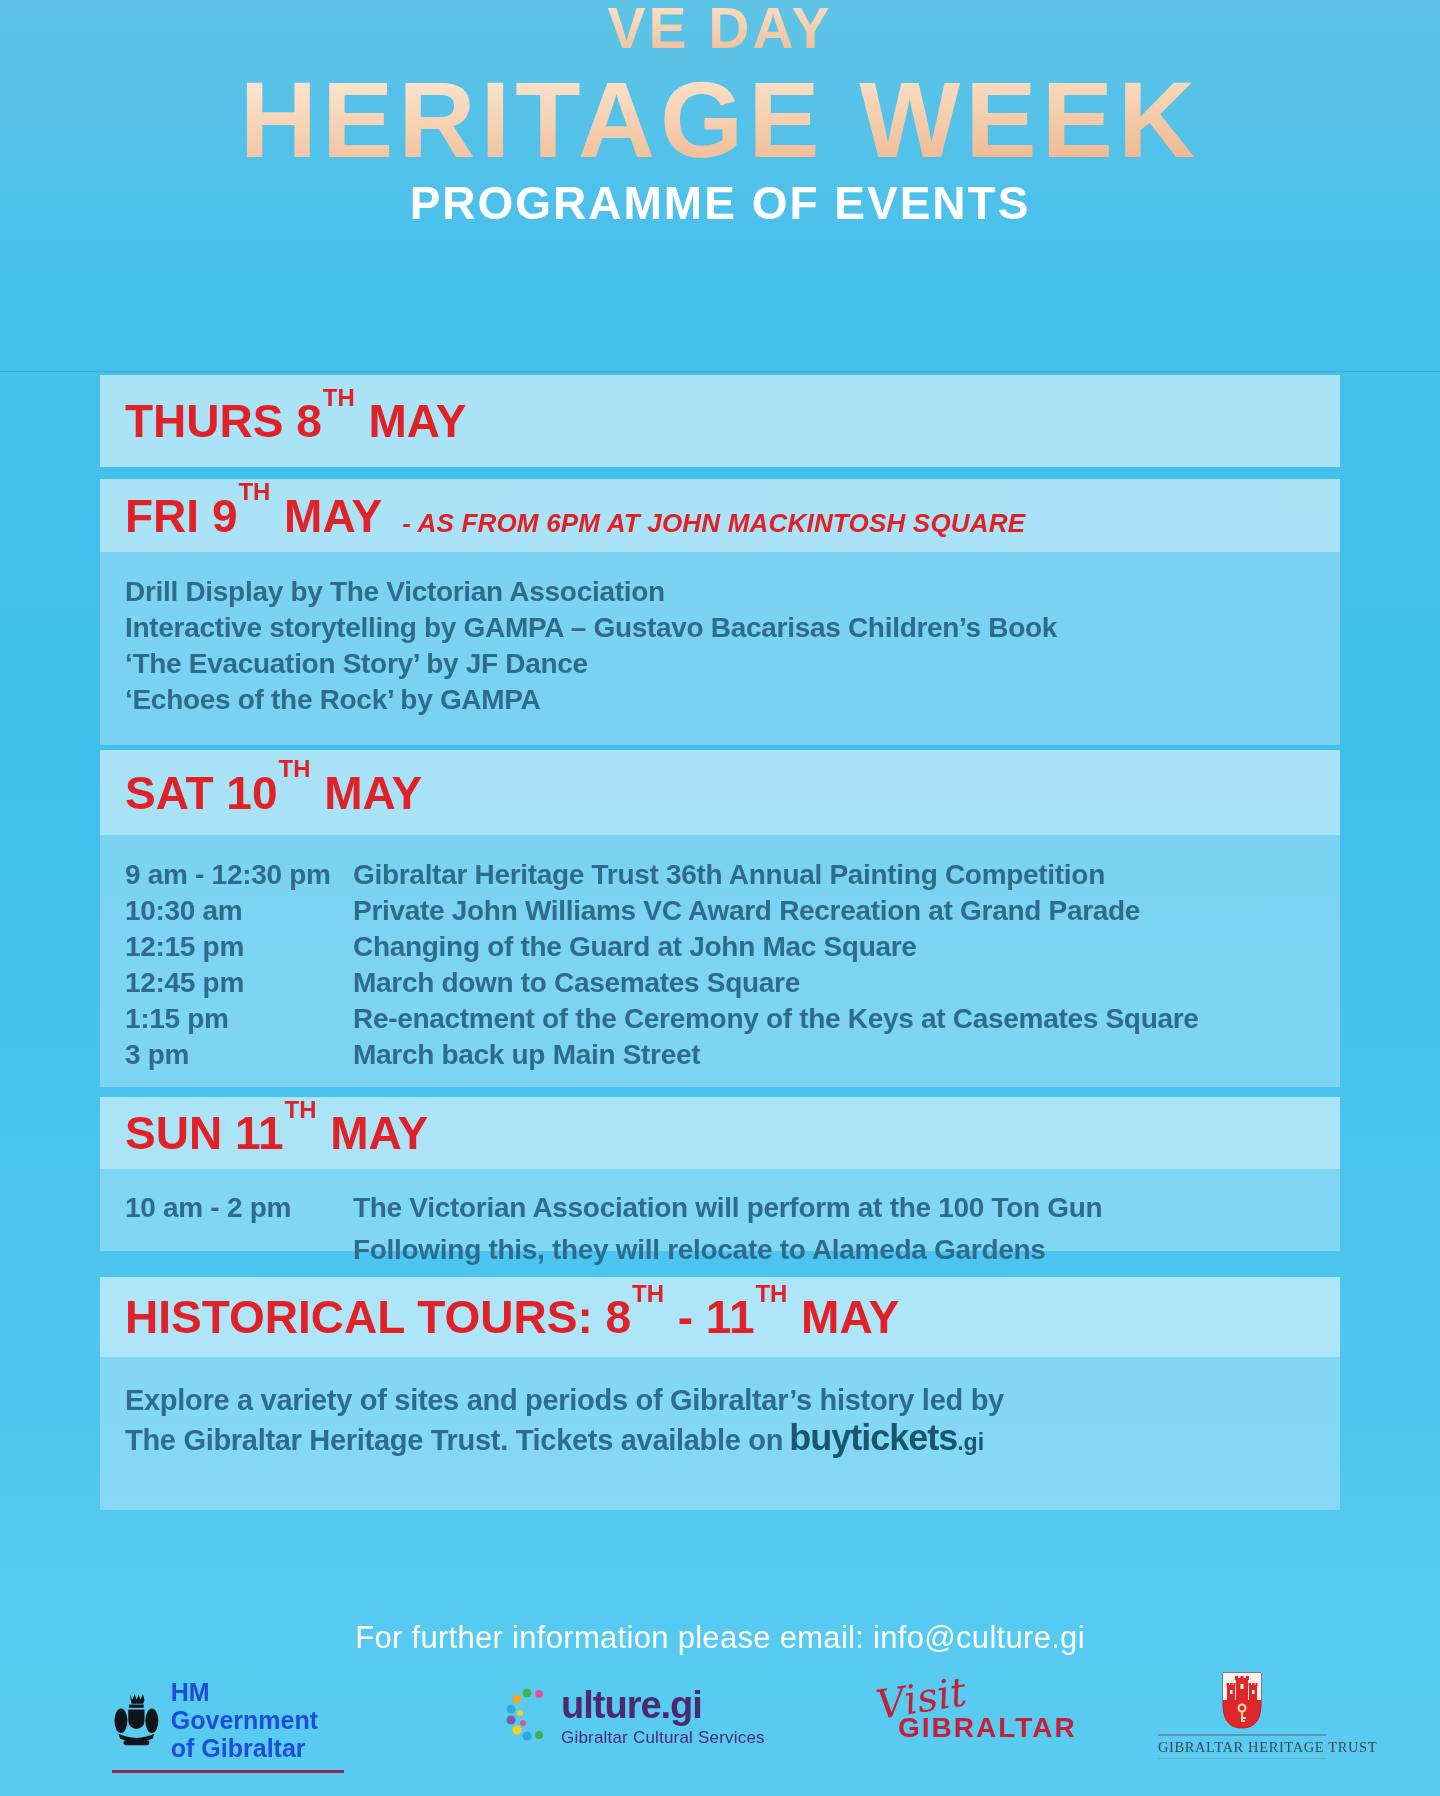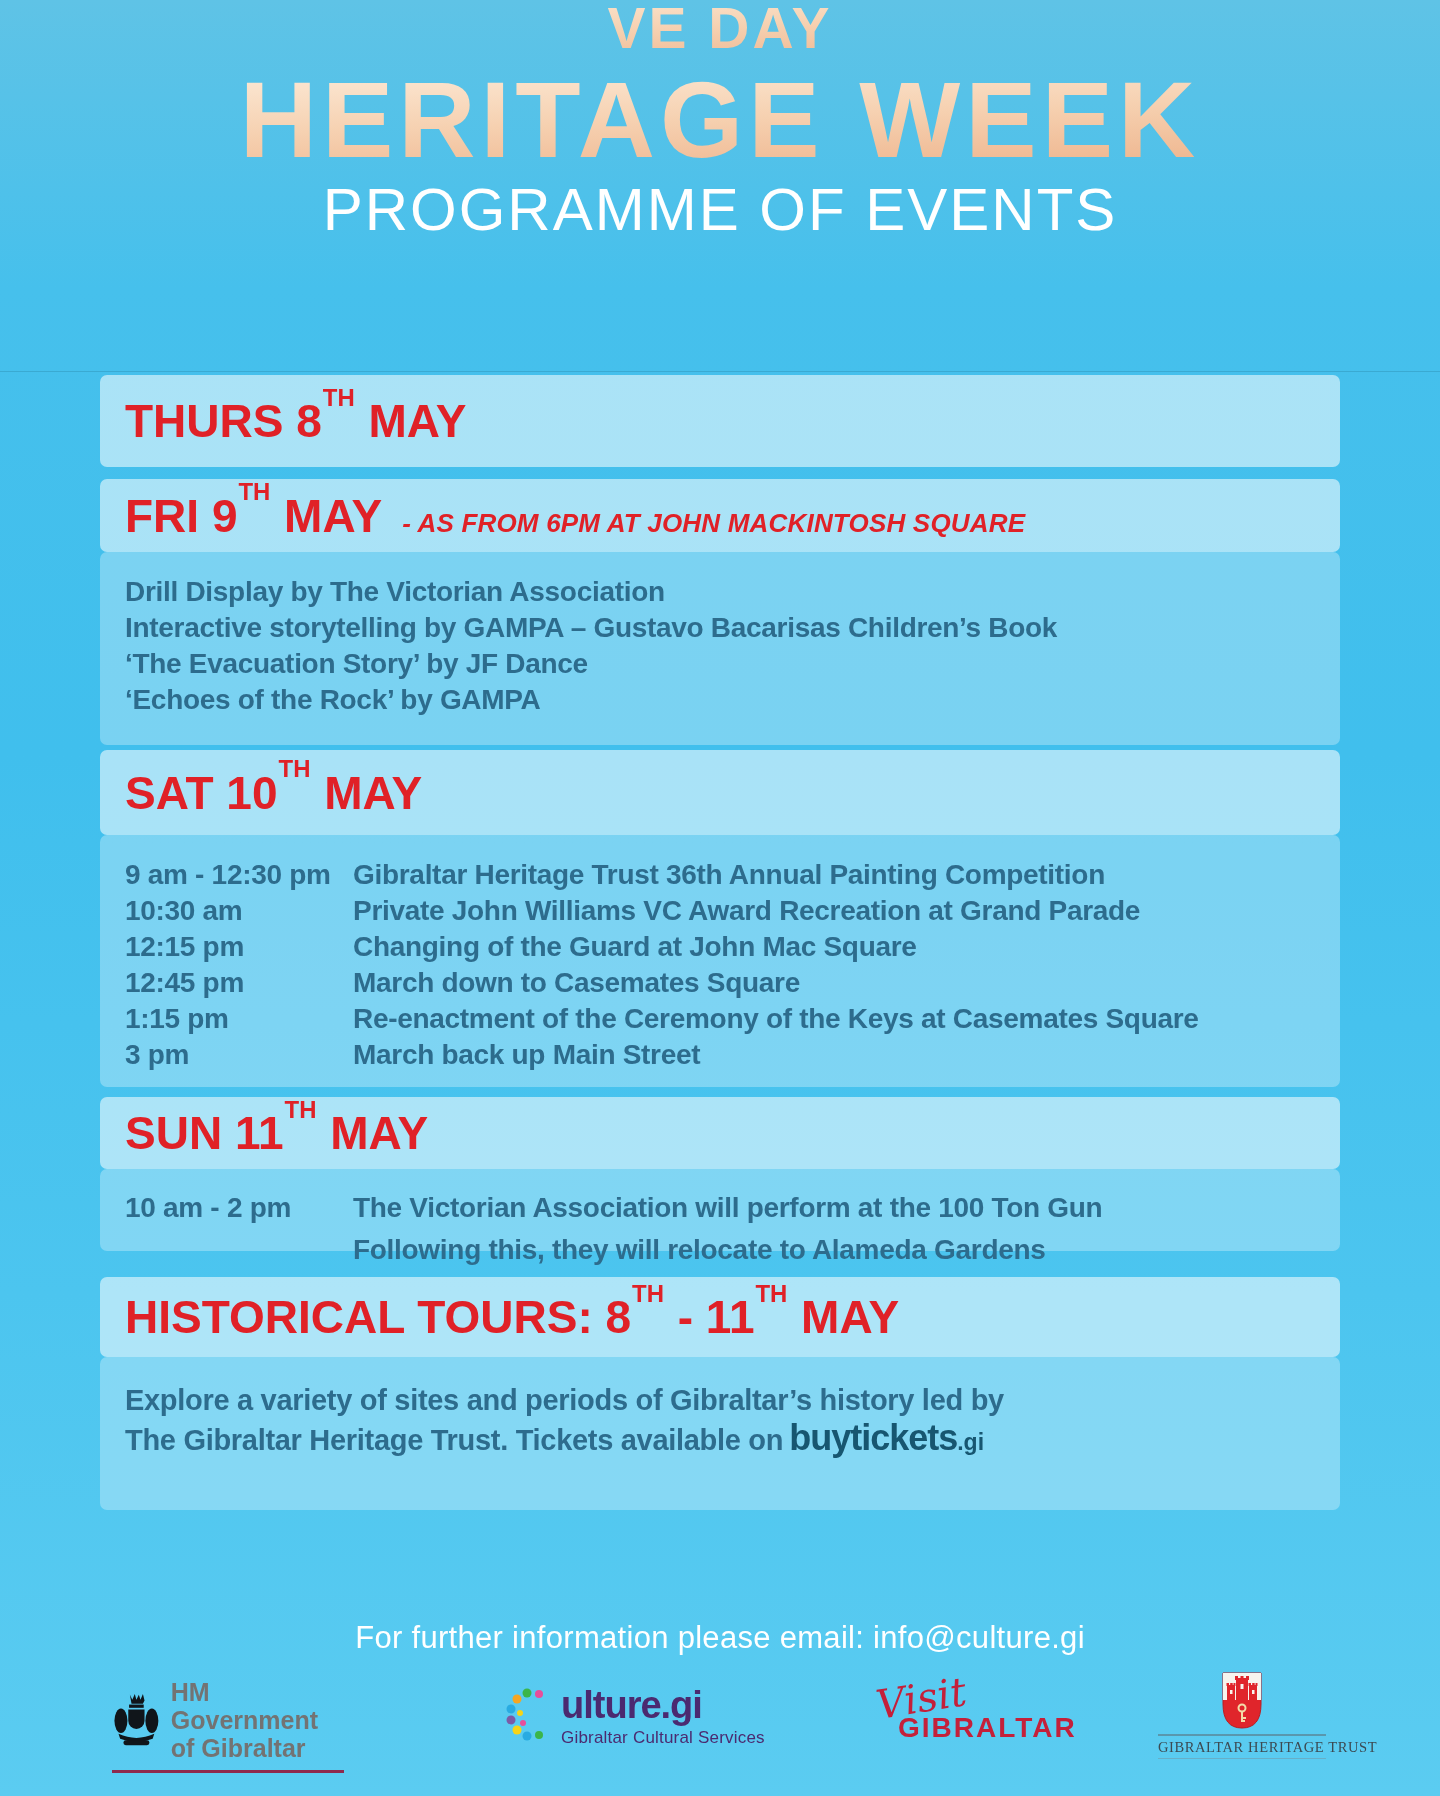--- a/index.html
+++ b/index.html
@@ -12,27 +12,27 @@
   .poster{position:absolute;inset:0;}
 
   
   .masthead{position:absolute;top:0;left:0;width:100%;text-align:center;}
   .grad-text{
     background:linear-gradient(178deg,#fdeedd 0%,#f6d1b1 48%,#ecae85 100%);
     -webkit-background-clip:text;background-clip:text;color:transparent;
   }
   .ve-day{font-size:57px;font-weight:bold;letter-spacing:3px;line-height:1;}
   .heritage{margin-top:10px;font-size:107px;font-weight:bold;letter-spacing:5px;line-height:1;}
-  .programme{margin-top:6px;font-size:60px;font-weight:normal;letter-spacing:2px;color:#ffffff;line-height:1;}
+  .programme{margin-top:6px;font-size:46px;font-weight:bold;letter-spacing:2px;color:#ffffff;line-height:1;}
 
   .hairline{position:absolute;top:371px;left:0;width:1440px;height:1px;background:rgba(25,90,120,0.22);}
 
   
   .sections{position:absolute;top:375px;left:100px;width:1240px;display:flex;flex-direction:column;}
-  .band{width:100%;box-sizing:border-box;border-radius:7px;}
+  .band{width:100%;box-sizing:border-box;}
   .head{background:rgba(255,255,255,0.55);display:flex;align-items:center;padding:0 25px;}
   .body{background:rgba(255,255,255,0.30);}
 
   .sec-thurs .head{height:92px;}
   .sec-thurs .body{height:93px;padding:11px 25px;}
   .sec-fri{margin-top:12px;}
   .sec-fri .head{height:73px;}
   .sec-fri .body{height:193px;padding:22px 25px;}
   .sec-sat{margin-top:5px;}
   .sec-sat .head{height:85px;}
@@ -59,21 +59,21 @@
   .bt-gi{font-size:23px;letter-spacing:0;}
 
   
   .contact{position:absolute;top:1620px;left:0;width:100%;text-align:center;color:#ffffff;font-size:31px;letter-spacing:0.3px;}
 
   .logos{position:absolute;top:1670px;left:0;width:1440px;height:126px;}
   .logo{position:absolute;}
 
   .hmgov{left:112px;top:8px;width:240px;}
   .hm-top{display:flex;align-items:center;}
-  .hm-lines{margin-left:10px;color:#737373;font-weight:bold;font-size:25px;line-height:1.12;}
+  .hm-lines{margin-left:10px;color:#1d4ed8;font-weight:bold;font-size:25px;line-height:1.12;}
   .hm-rule{height:3px;background:#8e2a4e;margin-top:8px;width:232px;}
 
   .culture{left:505px;top:16px;display:flex;align-items:flex-start;}
   .culture-right{margin-left:4px;}
   .cname{font-size:38px;font-weight:bold;color:#4b2a70;letter-spacing:-1px;line-height:1;}
   .csub{font-size:17px;color:#4b2a70;margin-top:4px;letter-spacing:0.2px;}
 
   .visit{left:876px;top:8px;width:180px;color:#c4203a;}
   .visit-script{font-family:"DejaVu Serif", serif;font-style:italic;font-size:40px;line-height:1;transform:rotate(-9deg);width:max-content;}
   .visit-caps{font-size:28px;font-weight:bold;letter-spacing:2px;margin-top:-4px;margin-left:22px;line-height:1;}

